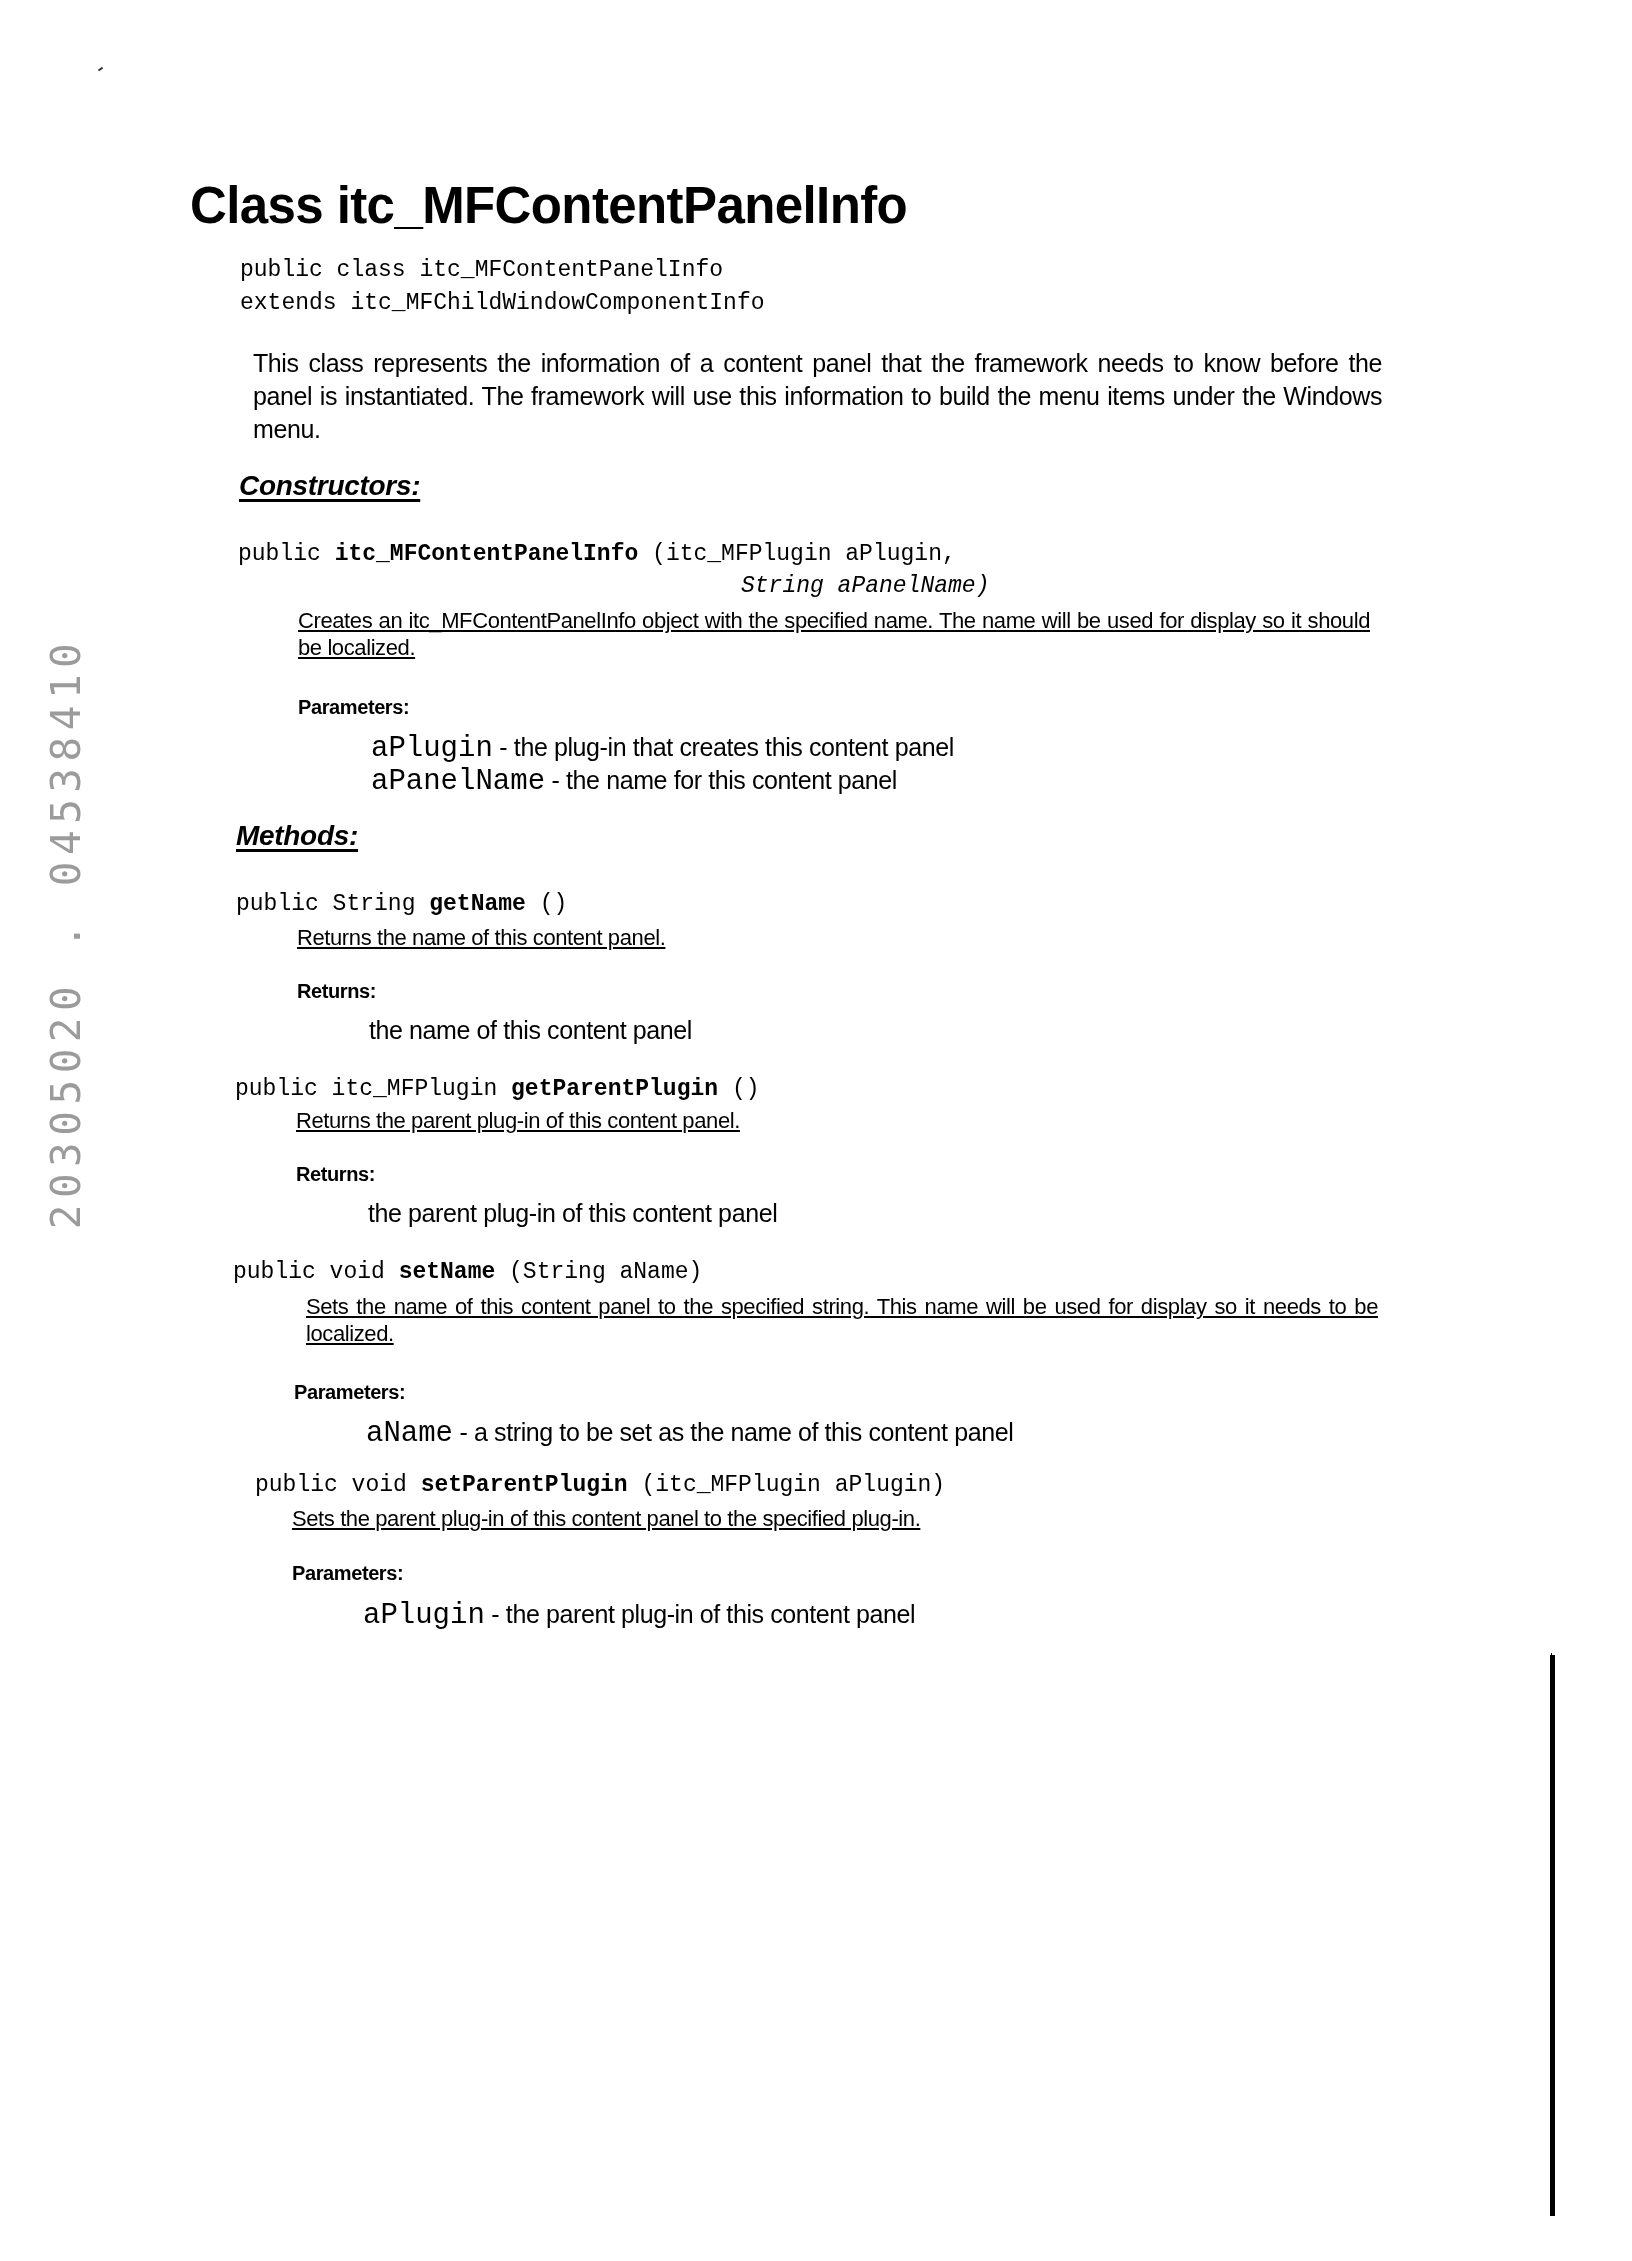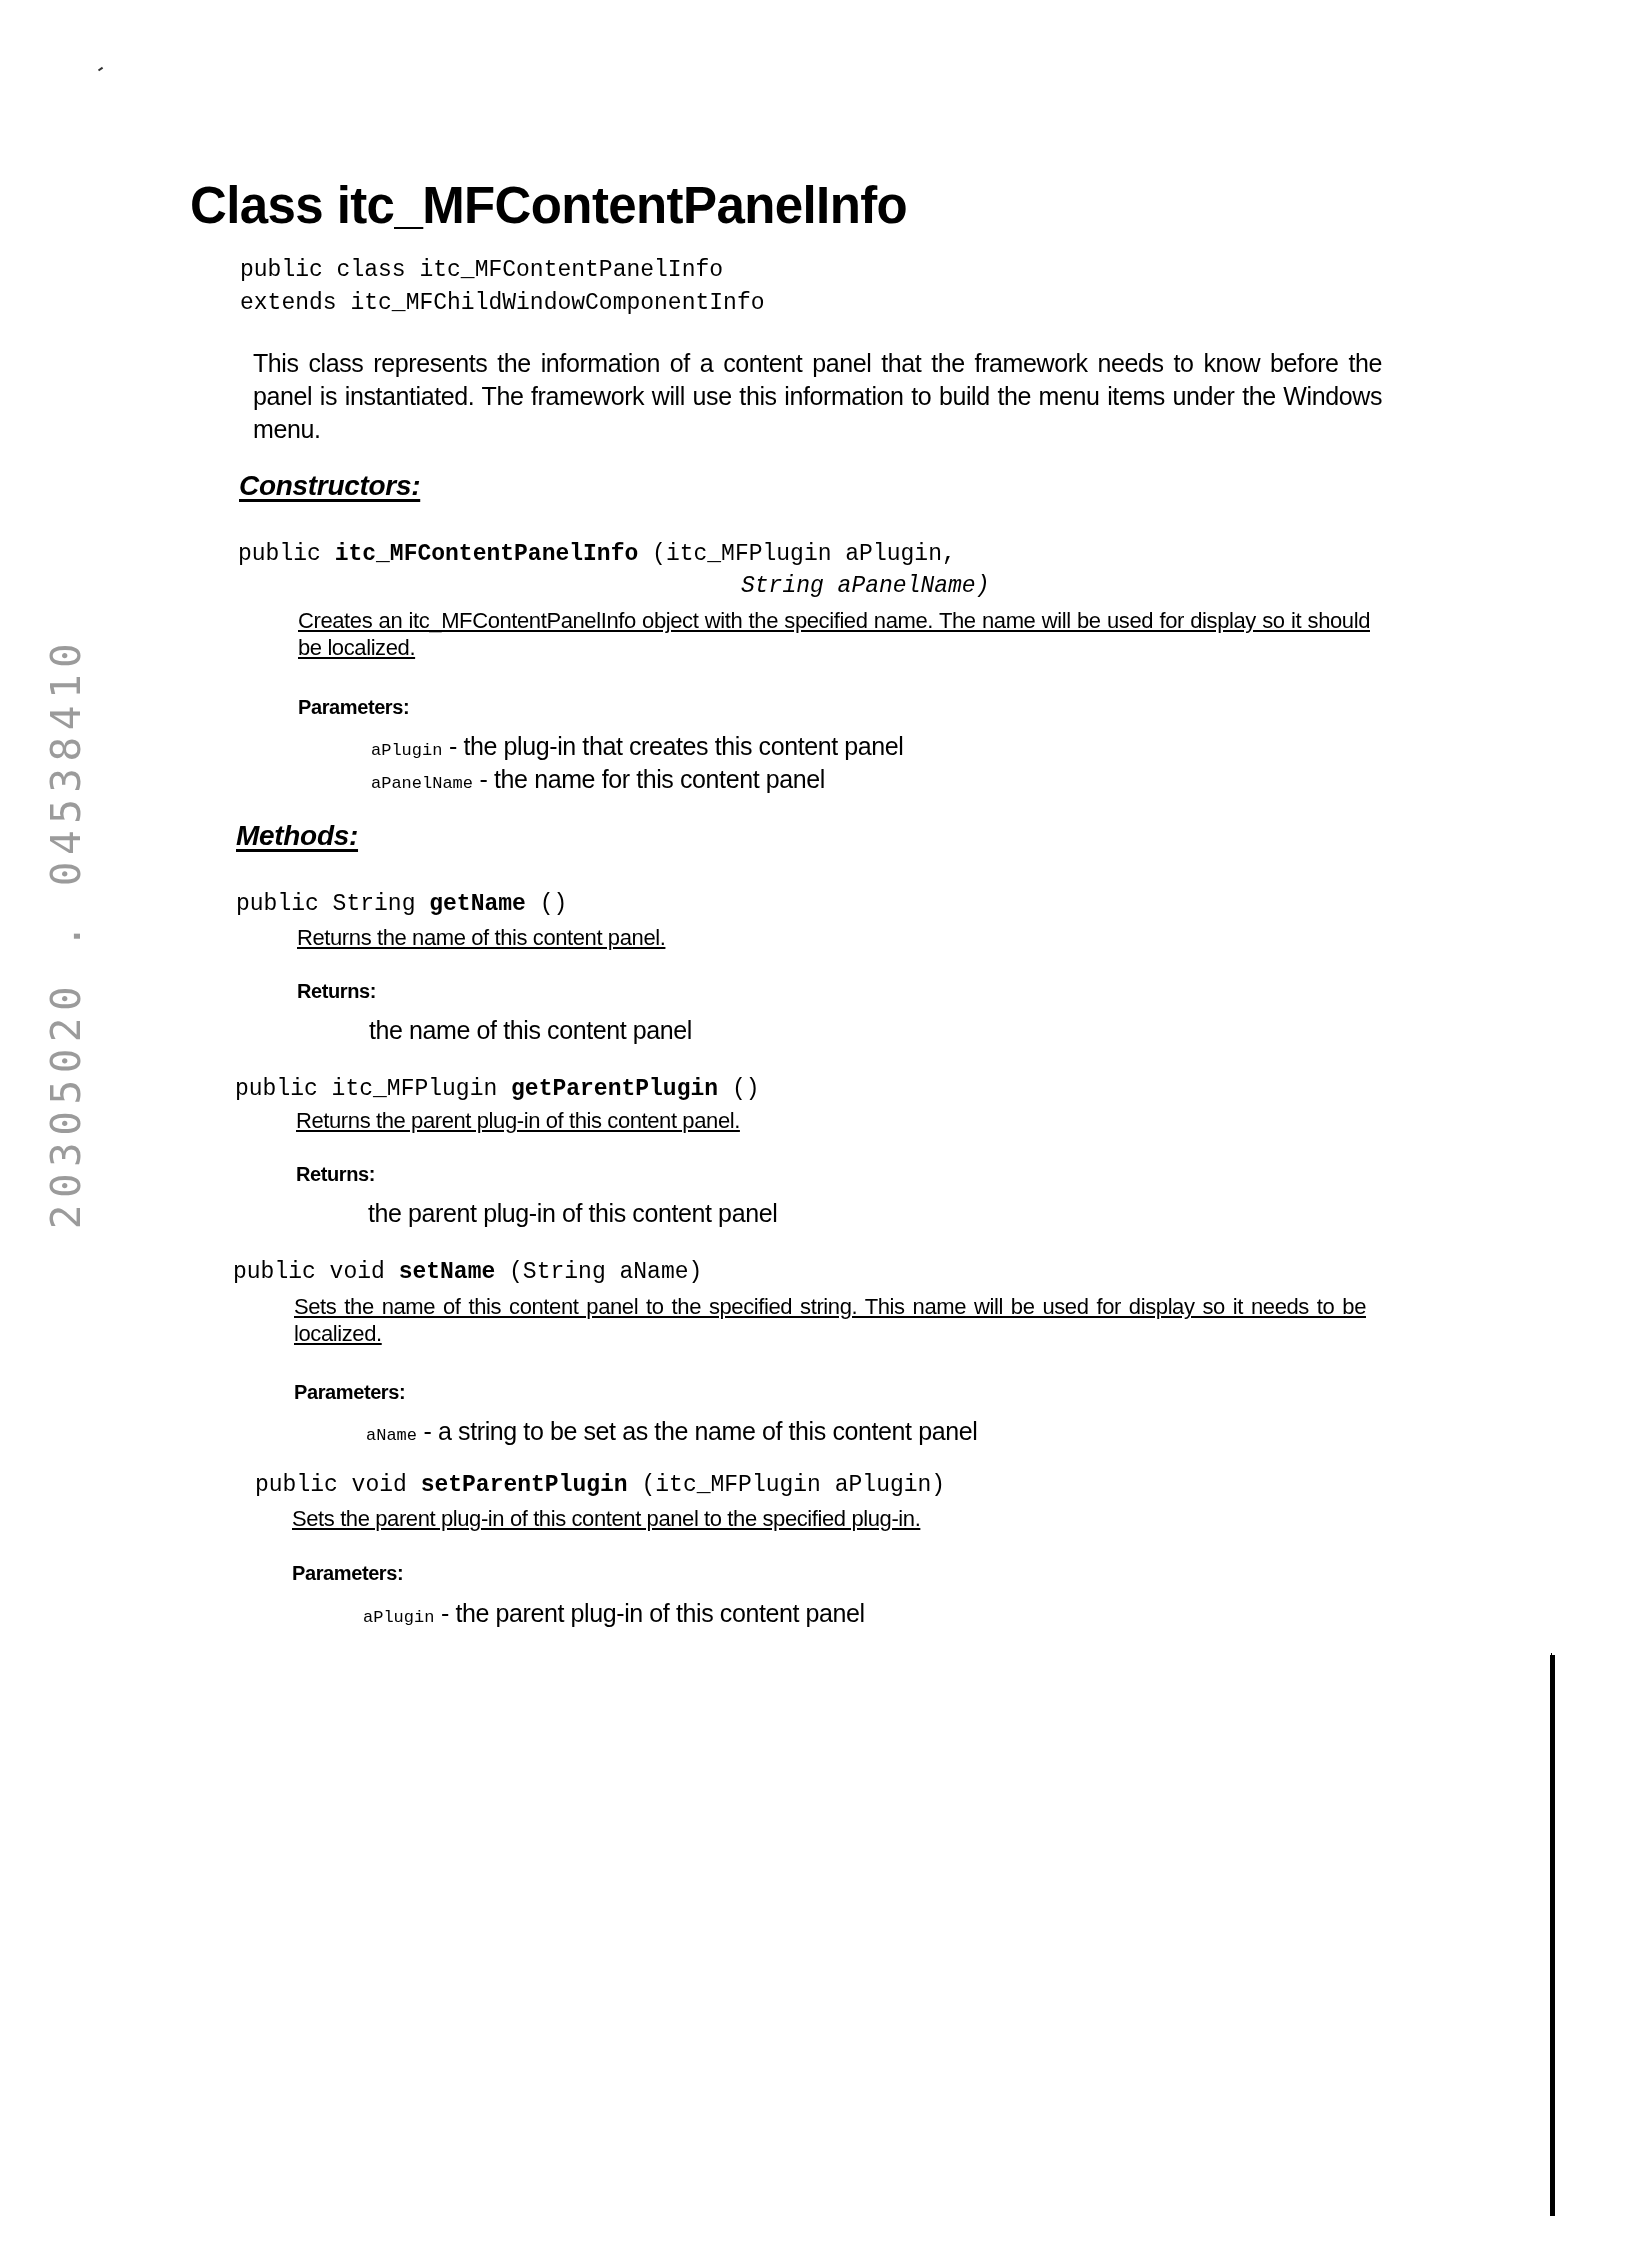--- a/index.html
+++ b/index.html
@@ -11,21 +11,21 @@
   .page-title { left: 182px; top: 176px; font-size: 51px; font-weight: bold; letter-spacing: -0.6px; white-space: nowrap; margin-left: 8px; }
   .decl { left: 240px; top: 254px; font-size: 23px; line-height: 33px; white-space: pre; }
   .desc { left: 253px; top: 347px; width: 1129px; font-size: 25px; line-height: 33px; text-align: justify; text-align-last: left; letter-spacing: -0.4px; }
   .section-heading { font-size: 28px; font-weight: bold; font-style: italic; text-decoration: underline; text-decoration-thickness: 3.2px; text-underline-offset: 3.9px; letter-spacing: -0.3px; white-space: nowrap; text-align: right; }
   .sig { font-size: 23px; line-height: 32px; white-space: pre; }
   .sig b { font-weight: bold; }
   .body-text { font-size: 22px; line-height: 27px; letter-spacing: -0.4px; text-decoration: underline; }
   .body-text.justify { text-align: justify; text-align-last: left; }
   .label { font-size: 20px; font-weight: bold; letter-spacing: -0.4px; white-space: nowrap; }
   .param { font-size: 25px; letter-spacing: -0.4px; white-space: nowrap; }
-  .param .pname { font-family: "Liberation Mono", "DejaVu Sans Mono", monospace; font-size: 17px; letter-spacing: 0; }
+  .param .pname { font-family: "Liberation Mono", "DejaVu Sans Mono", monospace; font-size: 29px; letter-spacing: 0; }
 
   .stamp { left: 40px; top: 668px; width: 52px; height: 530px; }
   .stamp-text { position: absolute; left: 26px; top: 265px; transform: translate(-50%, -50%) rotate(-90deg); font-family: "DejaVu Sans Mono", monospace; font-size: 41px; color: #7a7a7a; letter-spacing: 6.5px; white-space: nowrap; opacity: 0.75; }
 
   .scan-line { left: 1550px; top: 1655px; width: 4.5px; height: 561px; background: #000; }
   .scan-line-top { left: 1551px; top: 1653px; width: 1.3px; height: 19.4px; background: #000; }
   .speck { width: 5.2px; height: 1.9px; background: #333; transform: rotate(-35deg); }
 </style>
 </head>
 <body>
@@ -52,21 +52,21 @@
 <div class="abs sans body-text" style="left:297px; top:924px;">Returns the name of this content panel.</div>
 <div class="abs sans label" style="left:297px; top:980px;">Returns:</div>
 <div class="abs sans param" style="left:369px; top:1016px;">the name of this content panel</div>
 
 <div class="abs mono sig" style="left:235px; top:1073px;"><span>public itc_MFPlugin </span><b>getParentPlugin</b><span> ()</span></div>
 <div class="abs sans body-text" style="left:296px; top:1107px;">Returns the parent plug-in of this content panel.</div>
 <div class="abs sans label" style="left:296px; top:1163px;">Returns:</div>
 <div class="abs sans param" style="left:368px; top:1199px;">the parent plug-in of this content panel</div>
 
 <div class="abs mono sig" style="left:233px; top:1256px;"><span>public void </span><b>setName</b><span> (String aName)</span></div>
-<div class="abs sans body-text justify" style="left:294px; top:1293px; width:1072px;">Sets the name of this content panel to the specified string. This name will be used for display so it needs to be localized.</div>
+<div class="abs sans body-text justify" style="left:306px; top:1293px; width:1072px;">Sets the name of this content panel to the specified string. This name will be used for display so it needs to be localized.</div>
 <div class="abs sans label" style="left:294px; top:1381px;">Parameters:</div>
 <div class="abs sans param" style="left:366px; top:1417px;"><span class="pname">aName</span><span> - a string to be set as the name of this content panel</span></div>
 
 <div class="abs mono sig" style="left:231px; top:1469px;margin-left:24px;"><span>public void </span><b>setParentPlugin</b><span> (itc_MFPlugin aPlugin)</span></div>
 <div class="abs sans body-text" style="left:292px; top:1505px;">Sets the parent plug-in of this content panel to the specified plug-in.</div>
 <div class="abs sans label" style="left:292px; top:1562px;">Parameters:</div>
 <div class="abs sans param" style="left:363px; top:1599px;"><span class="pname">aPlugin</span><span> - the parent plug-in of this content panel</span></div>
 
 <div class="abs stamp">
   <span class="stamp-text">20305020 . 04538410</span>

